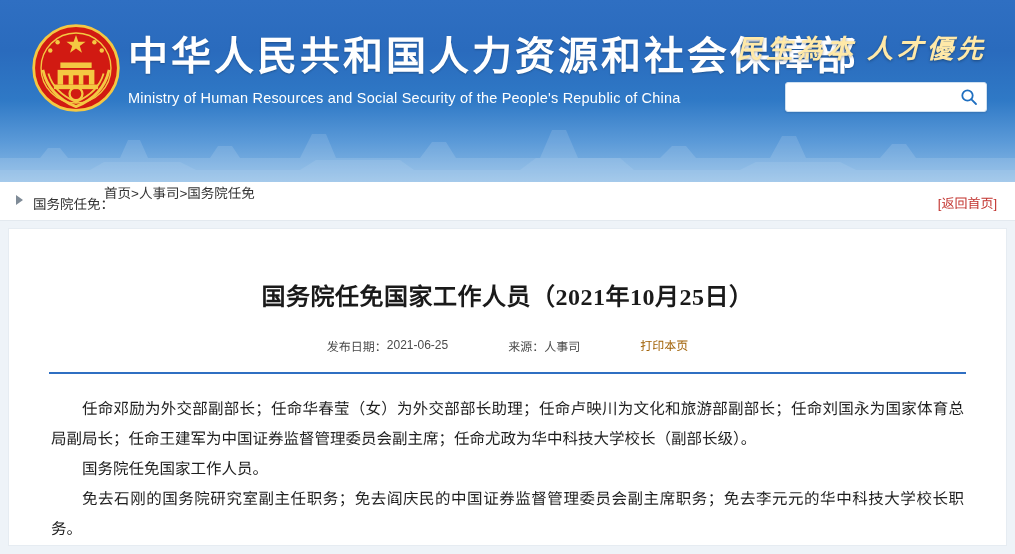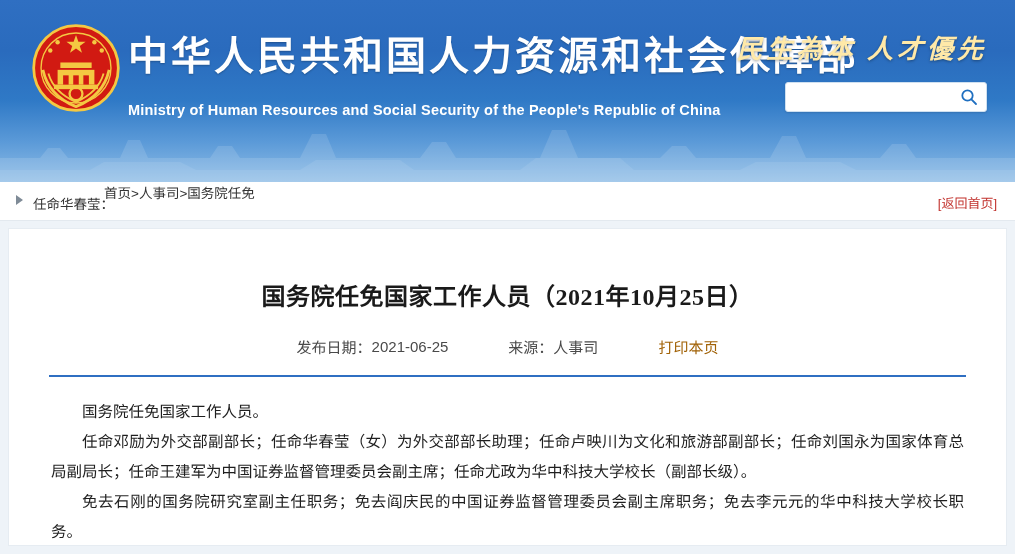--- a/index.html
+++ b/index.html
@@ -57,23 +57,23 @@
     font-size: 40px;
     font-weight: bold;
     letter-spacing: 3px;
     line-height: 52px;
     text-shadow: 0 1px 2px rgba(0,0,0,0.25);
     white-space: nowrap;
   }
   .title-en {
     color: #ffffff;
     font-size: 14.5px;
-    font-weight: bold;
+    font-weight: normal;
     letter-spacing: 0.2px;
-    margin-top: 20px;
+    margin-top: 8px;
     white-space: nowrap;
   }
   .slogan {
     position: absolute;
     right: 28px;
     top: 28px;
     color: #ffe9a8;
     font-size: 26px;
     font-weight: bold;
     font-style: italic;
@@ -179,21 +179,21 @@
     font-weight: bold;
     color: #1a1a1a;
     letter-spacing: 0.5px;
     font-family: Liberation Serif, serif;
   }
   .meta {
     margin-top: 24px;
     display: flex;
     justify-content: center;
     align-items: center;
-    font-size: 15px;
+    font-size: 12px;
     color: #4a4a4a;
   }
   .meta span { white-space: nowrap; }
   .meta .gap-a { display: inline-block; width: 60px; }
   .meta .gap-b { display: inline-block; width: 60px; }
   .meta .print { cursor: pointer; color: #a16207; font-family: Liberation Serif, serif; }
   .divider {
     margin: 18px 40px 0 40px;
     height: 2px;
     background: #2f6fc2;
@@ -261,40 +261,40 @@
             <circle cx="7.5" cy="7.5" r="5.2" fill="none" stroke="#1f6fc0" stroke-width="1.8"></circle>
             <line x1="11.4" y1="11.4" x2="16" y2="16" stroke="#1f6fc0" stroke-width="1.8" stroke-linecap="round"></line>
           </svg>
         </div>
       </div>
     </div>
   </div>
 
   <div class="crumb-bar">
     <div class="crumb-arrow"></div>
-    <div class="crumb-label">任命华春莹：</div>
+    <div class="crumb-label">国务院任免：</div>
     <div class="crumb-path">首页&gt;人事司&gt;国务院任免</div>
     <a class="back-home" href="#">[返回首页]</a>
   </div>
 
   <div class="article">
     <div class="art-title">国务院任免国家工作人员（2021年10月25日）</div>
 
     <div class="meta">
       <span>发布日期：</span>
       <span>2021-06-25</span>
       <span class="gap-a"></span>
       <span>来源：</span>
       <span>人事司</span>
       <span class="gap-b"></span>
       <span class="print">打印本页</span>
     </div>
 
     <div class="divider"></div>
 
     <div class="body-text">
+      <p>任命邓励为外交部副部长；任命华春莹（女）为外交部部长助理；任命卢映川为文化和旅游部副部长；任命刘国永为国家体育总局副局长；任命王建军为中国证券监督管理委员会副主席；任命尤政为华中科技大学校长（副部长级）。</p>
       <p>国务院任免国家工作人员。</p>
-      <p>任命邓励为外交部副部长；任命华春莹（女）为外交部部长助理；任命卢映川为文化和旅游部副部长；任命刘国永为国家体育总局副局长；任命王建军为中国证券监督管理委员会副主席；任命尤政为华中科技大学校长（副部长级）。</p>
       <p>免去石刚的国务院研究室副主任职务；免去阎庆民的中国证券监督管理委员会副主席职务；免去李元元的华中科技大学校长职务。</p>
     </div>
   </div>
 
 </div>
 
 </body></html>

